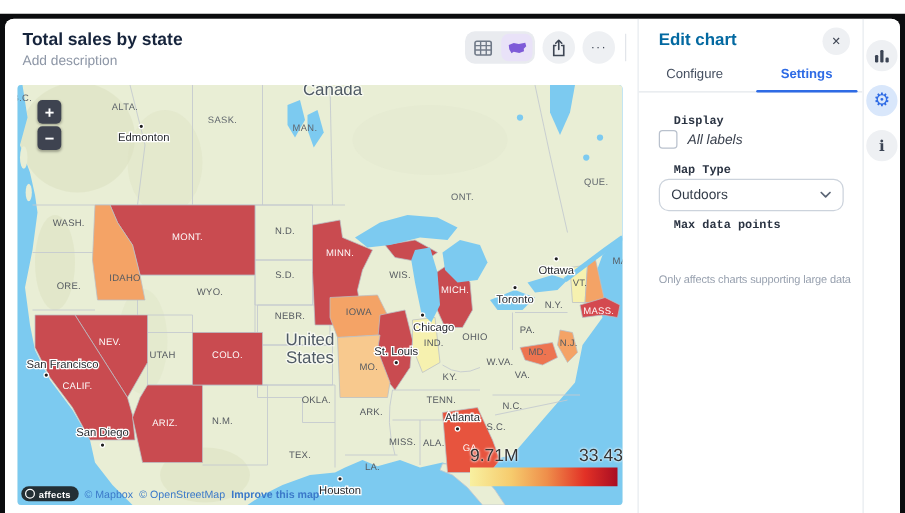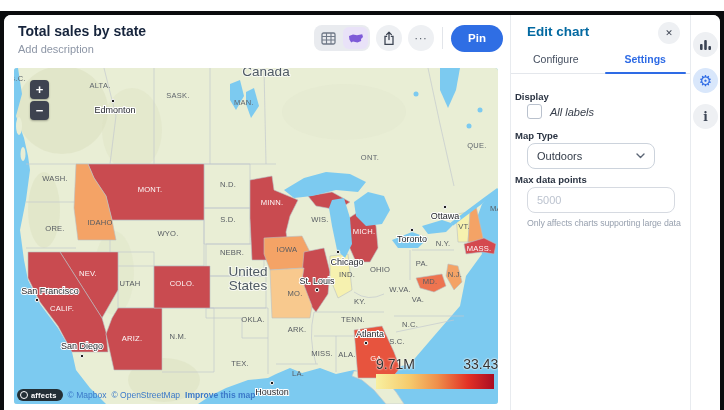--- a/index.html
+++ b/index.html
@@ -41,25 +41,25 @@
   .attrib .improve{font-weight:700;}
 
   
   .panel{position:absolute;left:506px;top:0;width:179px;height:402px;background:#fff;border-left:1px solid #e8ebef;}
   .panel-title{position:absolute;left:16px;top:9px;font-size:13.5px;font-weight:700;color:#0369a1;}
   .panel-close{position:absolute;right:10px;top:7px;width:22px;height:22px;border-radius:50%;background:#eef0f3;display:flex;align-items:center;justify-content:center;font-size:9px;color:#3f4654;cursor:pointer;}
   .tabs{position:absolute;left:0;right:0;top:38px;display:flex;border-bottom:1px solid #e4e7ec;}
   .tab{flex:1;text-align:center;font-size:10.5px;padding-bottom:8px;position:relative;color:#454f60;cursor:pointer;}
   .tab.active{color:#2e6be5;font-weight:600;}
   .tab.active::after{content:"";position:absolute;left:4px;right:4px;bottom:-1px;height:2.5px;background:#2e6be5;border-radius:2px;}
-  .sec-label{position:absolute;left:4px;font-size:9.5px;font-weight:700;color:#2a3342;}
+  .sec-label{position:absolute;left:28px;font-size:9.5px;font-weight:700;color:#2a3342;font-family:Liberation Mono, monospace;}
   .chk-row{position:absolute;left:16px;top:89px;display:flex;align-items:center;gap:8px;font-style:italic;}
   .chk{width:15px;height:15px;border:1.5px solid #b9c1cd;border-radius:3px;background:#fff;box-sizing:border-box;}
   .chk-label{font-size:11px;color:#39404d;}
-  .select{position:absolute;left:16px;top:128px;width:128px;height:26px;box-sizing:border-box;border:1px solid #ccd3dc;border-radius:8px;display:flex;align-items:center;justify-content:space-between;padding:0 9px;font-size:11px;color:#333c49;cursor:pointer;background:#fff;}
+  .select{position:absolute;left:16px;top:128px;width:148px;height:26px;box-sizing:border-box;border:1px solid #ccd3dc;border-radius:8px;display:flex;align-items:center;justify-content:space-between;padding:0 9px;font-size:11px;color:#333c49;cursor:pointer;background:#fff;}
   .txt-input{position:absolute;left:16px;top:172px;width:148px;height:26px;box-sizing:border-box;border:1px solid #d6dae1;border-radius:8px;padding:0 9px;font-size:11px;color:#333c49;font-family:"Liberation Sans",sans-serif;outline:none;}
   .txt-input::placeholder{color:#bcc3cf;}
   .helper{position:absolute;left:16px;top:203px;font-size:8.8px;color:#98a1af;white-space:nowrap;letter-spacing:-.1px;}
 
   
   .rail{position:absolute;left:686px;top:0;width:30px;height:402px;background:#fff;border-left:1px solid #e8ebef;}
   .rail-btn{position:absolute;left:2px;width:25px;height:25px;border-radius:50%;background:#eef0f3;display:flex;align-items:center;justify-content:center;cursor:pointer;}
   .rail-btn.active{background:#d9e7fb;}
   .gear-glyph{font-size:15px;color:#2e6be5;line-height:1;}
   .info-glyph{font-family:"DejaVu Serif",serif;font-weight:700;font-size:12px;color:#3b4454;}
@@ -95,23 +95,20 @@
         <svg width="14" height="15" viewBox="0 0 14 15">
           <path d="M4.6,5.4 H3 V13.4 H11 V5.4 H9.4" fill="none" stroke="#3e4654" stroke-width="1.3" stroke-linecap="round"></path>
           <line x1="7" y1="1.6" x2="7" y2="8.6" stroke="#3e4654" stroke-width="1.3" stroke-linecap="round"></line>
           <path d="M4.6,3.6 L7,1.2 L9.4,3.6" fill="none" stroke="#3e4654" stroke-width="1.3" stroke-linecap="round" stroke-linejoin="round"></path>
         </svg>
       </div>
       <div class="circ-btn">
         <span>···</span>
       </div>
       <div class="tb-divider"></div>
-      <div class="pin-btn">
-        <span>Pin</span>
-      </div>
     </div>
 
     <div class="map-wrap">
       <svg viewBox="0 0 484 336" width="484" height="336">
 
         <rect x="0" y="0" width="484" height="336" fill="#e9eed5"></rect>
 
         <g fill="#dde2c3">
           <ellipse cx="48" cy="42" rx="46" ry="44" opacity=".65"></ellipse>
           <ellipse cx="30" cy="142" rx="16" ry="38" opacity=".6"></ellipse>
@@ -309,21 +306,20 @@
       <span class="chk-label">All labels</span>
     </div>
     <div class="sec-label" style="top:115px;">Map Type</div>
     <div class="select">
       <span>Outdoors</span>
       <svg width="9" height="6" viewBox="0 0 9 6">
         <polyline points="1,1 4.5,4.5 8,1" fill="none" stroke="#5b6575" stroke-width="1.4" stroke-linecap="round" stroke-linejoin="round"></polyline>
       </svg>
     </div>
     <div class="sec-label" style="top:159px;">Max data points</div>
-    <input class="txt-input" type="text" value="" placeholder="5000" style="">
     <div class="helper">Only affects charts supporting large data</div>
   </aside>
 
   <div class="rail">
     <div class="rail-btn" style="top:17px;">
       <svg width="13" height="13" viewBox="0 0 13 13">
         <rect x="1" y="6" width="2.6" height="6" rx="1" fill="#3b4454"></rect>
         <rect x="5.2" y="2" width="2.6" height="10" rx="1" fill="#3b4454"></rect>
         <rect x="9.4" y="8" width="2.6" height="4" rx="1" fill="#3b4454"></rect>
       </svg>

